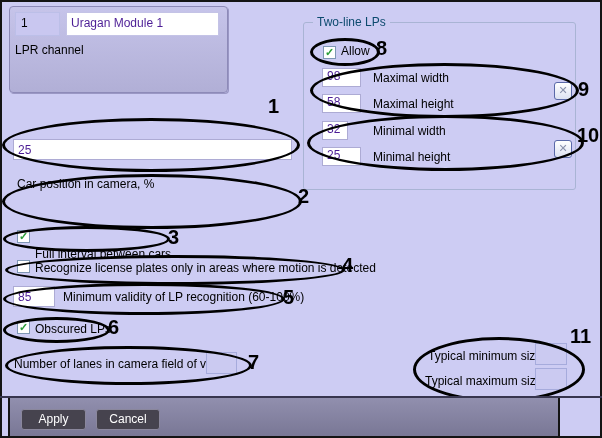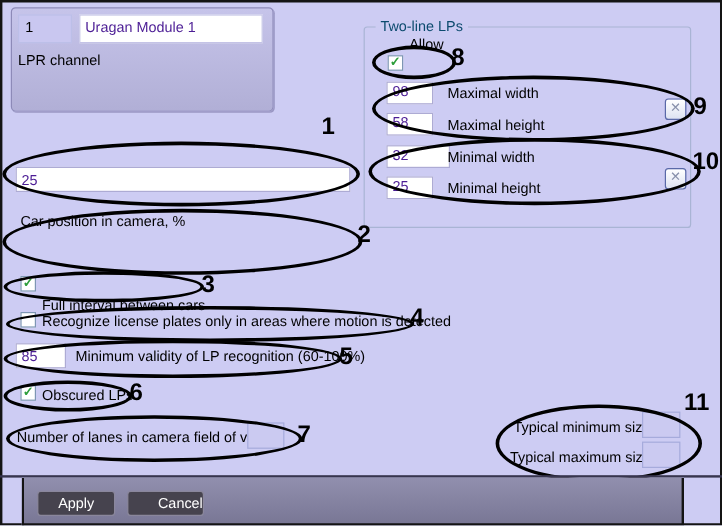--- a/index.html
+++ b/index.html
@@ -63,62 +63,62 @@
   }
   
   .ellipse{position:absolute;border:3px solid #000;border-radius:50%;pointer-events:none;}
   .anno-num{
     position:absolute;font-weight:bold;font-size:20px;color:#000;
     font-family:"Liberation Sans",sans-serif;pointer-events:none;white-space:nowrap;
   }
   
   .footer-line{position:absolute;left:0;top:396px;width:602px;height:2px;background:#37354e;}
   .footer{
-    position:absolute;left:18px;top:398px;width:552px;height:40px;
+    position:absolute;left:8px;top:398px;width:552px;height:40px;
     background:linear-gradient(#918fae,#787694);
     box-shadow:inset -2px -2px 0 #141414, inset 2px 0 0 #141414;
   }
   .btn{
     position:absolute;top:11px;height:21px;box-sizing:border-box;
     background:#46434e;border:1px solid #8a879c;border-radius:3px;
     color:#fff;font-size:12px;text-align:center;line-height:18px;cursor:default;
   }
   .btn-apply{left:13px;width:65px;}
-  .btn-cancel{left:88px;width:64px;text-align:right;}
+  .btn-cancel{left:88px;width:64px;}
 </style>
 </head>
 <body>
 
 <div class="screen">
 
   <div class="panel">
     <div class="idfield">1</div>
     <div class="tfield namefield">Uragan Module 1</div>
     <div class="label" style="left:5px;top:36px;">LPR channel</div>
   </div>
 
   <div class="group">
     <div class="group-title">Two-line LPs</div>
 
     <span class="checkbox" style="left:19px;top:23px;">
       <span class="check">✓</span>
     </span>
-    <div class="label" style="left:37px;top:7px;">Allow</div>
+    <div class="label" style="left:37px;top:21px;">Allow</div>
 
     <div class="tfield" style="left:18px;top:45px;width:39px;height:19px;">98</div>
     <div class="label" style="left:69px;top:48px;">Maximal width</div>
 
     <div class="tfield" style="left:18px;top:71px;width:39px;height:19px;">58</div>
     <div class="label" style="left:69px;top:74px;">Maximal height</div>
 
     <div class="xbtn" style="left:250px;top:59px;">
       <span>✕</span>
     </div>
 
-    <div class="tfield" style="left:18px;top:98px;width:53px;height:19px;">32</div>
+    <div class="tfield" style="left:18px;top:98px;width:26px;height:19px;">32</div>
     <div class="label" style="left:69px;top:101px;">Minimal width</div>
 
     <div class="tfield" style="left:18px;top:124px;width:39px;height:19px;">25</div>
     <div class="label" style="left:69px;top:127px;">Minimal height</div>
 
     <div class="xbtn" style="left:250px;top:117px;">
       <span>✕</span>
     </div>
   </div>
 

